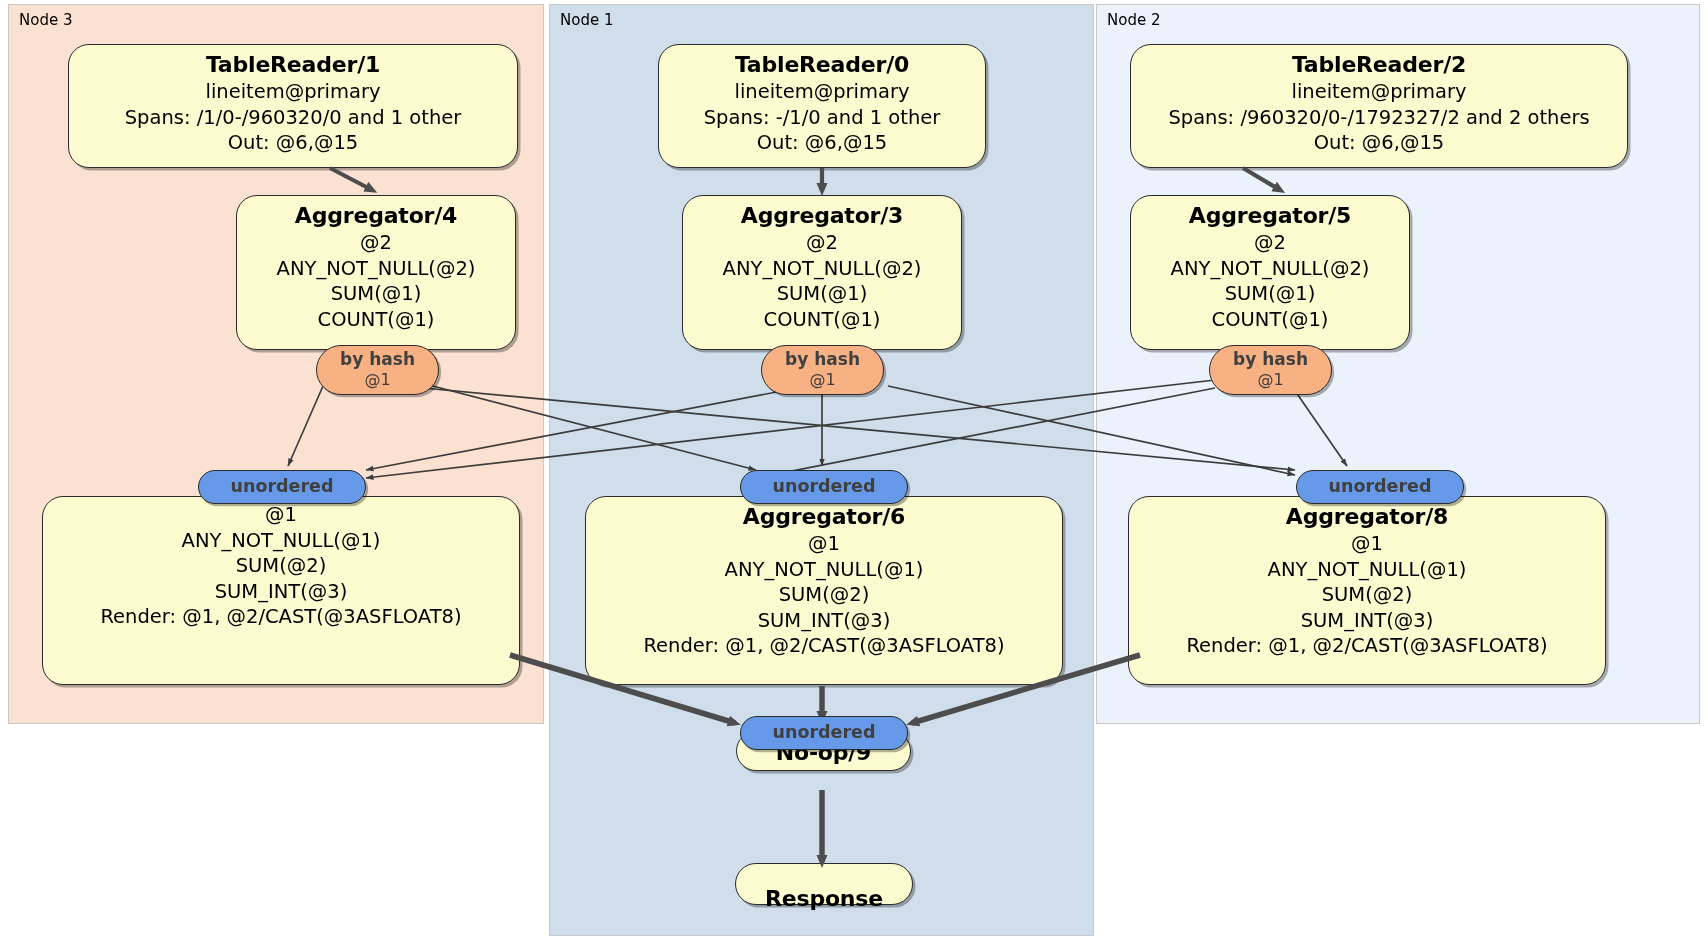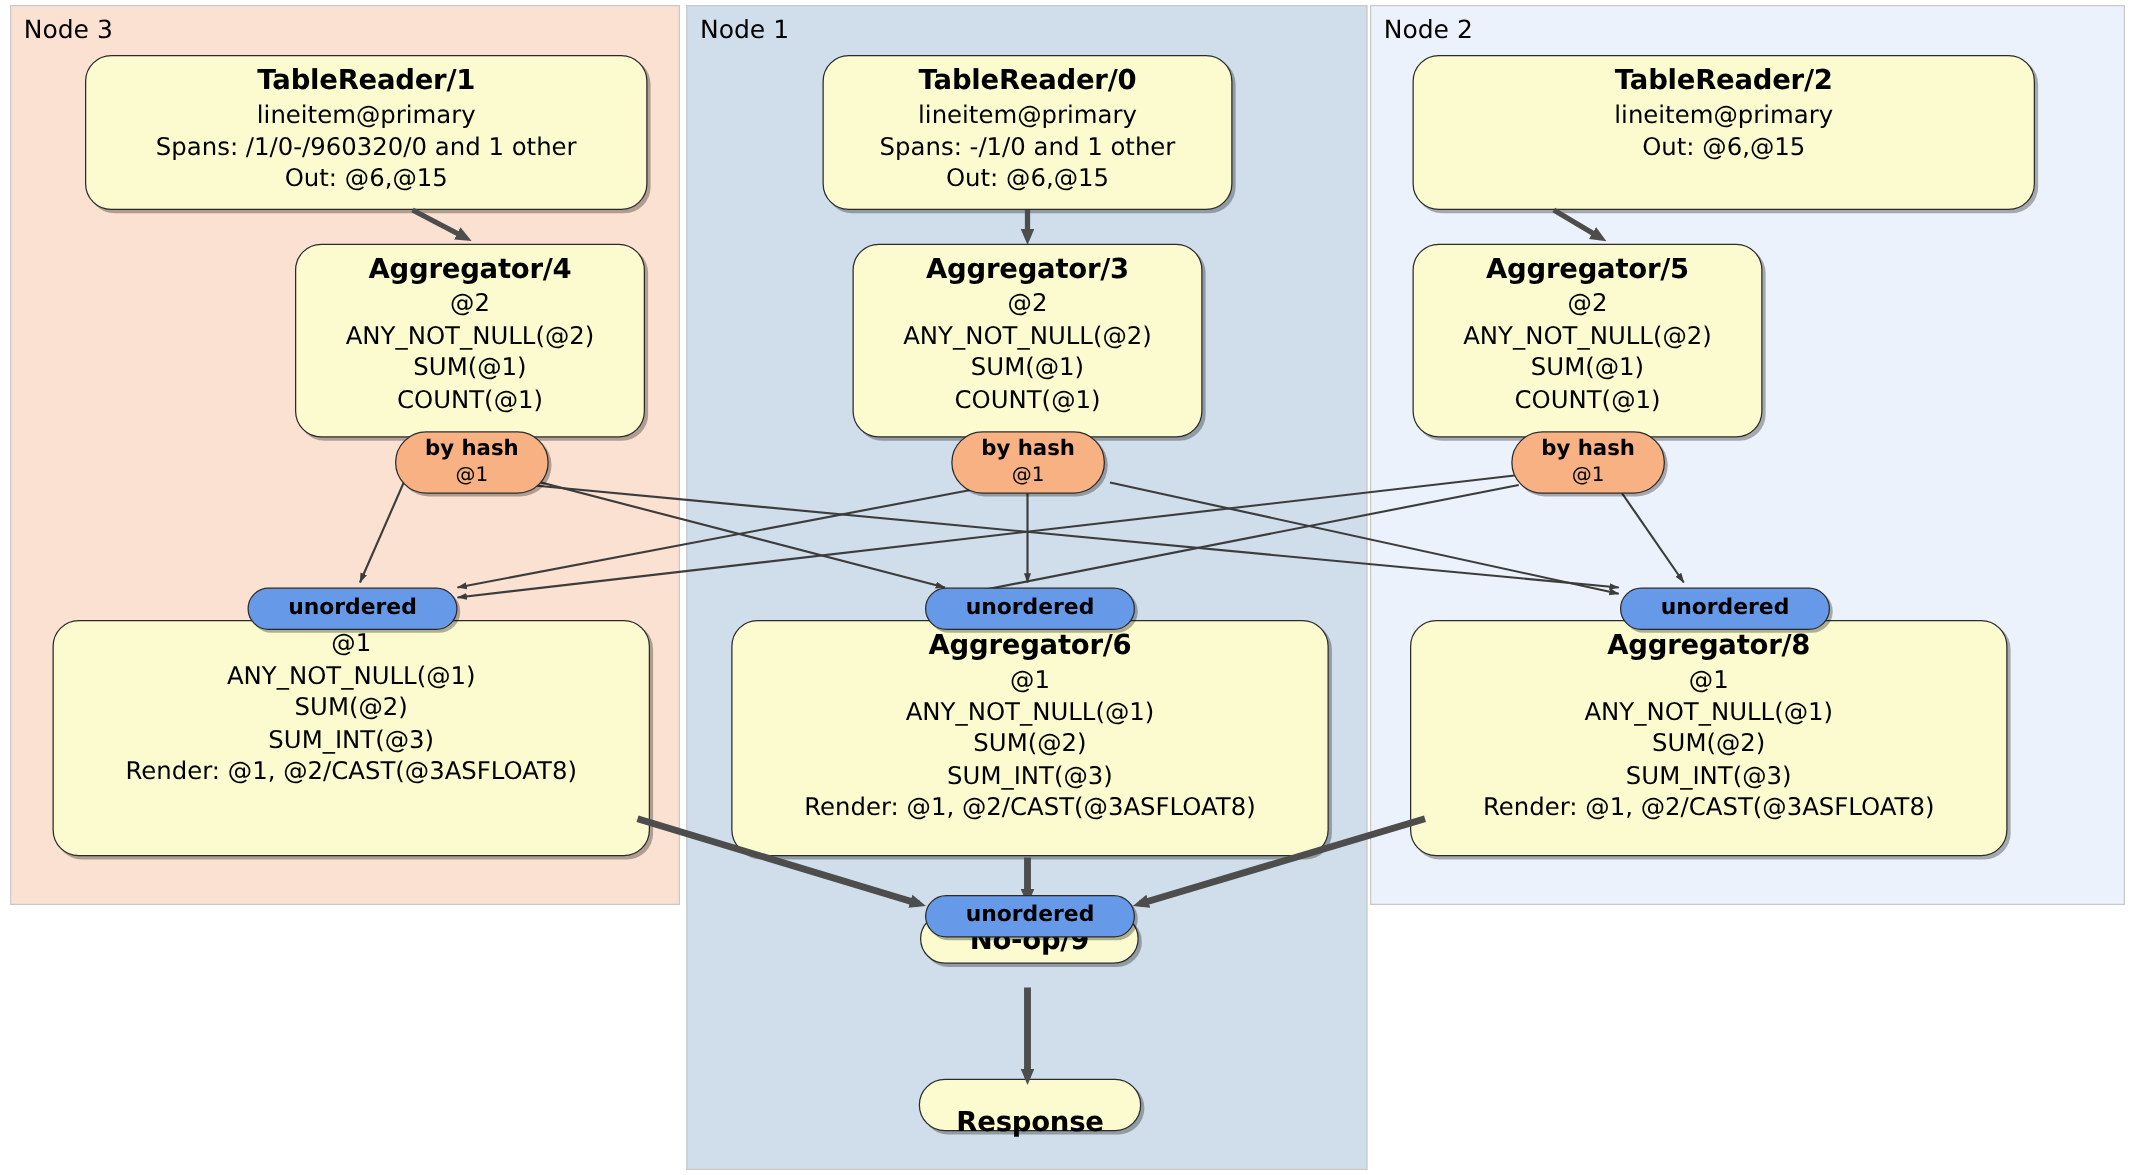--- a/index.html
+++ b/index.html
@@ -18,21 +18,21 @@
   
   .cluster {
     position: absolute;
     box-sizing: border-box;
     border: 1px solid #c9c9c9;
   }
   .cluster-label {
     position: absolute;
     top: 6px;
     left: 10px;
-    font-size: 20px;
+    font-size: 15px;
     color: #000000;
     white-space: nowrap;
   }
   
   .proc {
     position: absolute;
     box-sizing: border-box;
     background: #fbfbcf;
     border: 1.6px solid #2b2b2b;
     border-radius: 21px;
@@ -55,21 +55,21 @@
     line-height: 25.5px;
     white-space: nowrap;
   }
   
   .pill {
     position: absolute;
     box-sizing: border-box;
     border: 1.6px solid #2b2b2b;
     border-radius: 999px;
     text-align: center;
-    color: #000000;
+    color: #404040;
     box-shadow: 2.2px 2.2px 0 rgba(0,0,0,0.30);
     z-index: 5;
   }
   .pill.hash {
     background: #f7b183;
     font-size: 17px;
     line-height: 21px;
     padding-top: 3px;
   }
   .pill.hash .lbl { font-weight: bold; display: block; }
@@ -155,20 +155,21 @@
   <div class="proc" style="left:658px; top:44px; width:328px; height:124px;">
     <div class="title">TableReader/0</div>
     <div class="line">lineitem@primary</div>
     <div class="line">Spans: -/1/0 and 1 other</div>
     <div class="line">Out: @6,@15</div>
   </div>
 
   <div class="proc" style="left:1130px; top:44px; width:498px; height:124px;">
     <div class="title">TableReader/2</div>
     <div class="line">lineitem@primary</div>
+    <div class="line">Spans: /960320/0-/1792327/2 and 2 others</div>
     <div class="line">Out: @6,@15</div>
   </div>
 
   <div class="proc" style="left:236px; top:195px; width:280px; height:155px;">
     <div class="title">Aggregator/4</div>
     <div class="line">@2</div>
     <div class="line">ANY_NOT_NULL(@2)</div>
     <div class="line">SUM(@1)</div>
     <div class="line">COUNT(@1)</div>
   </div>

